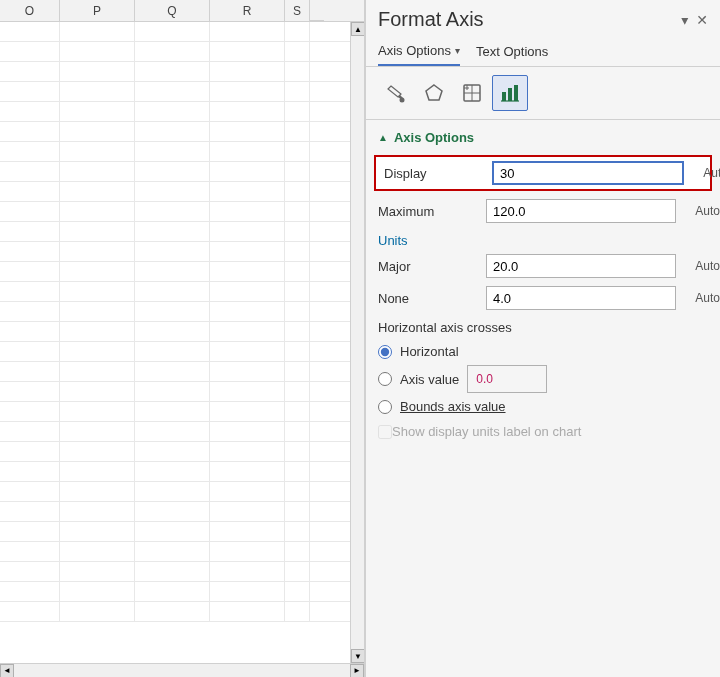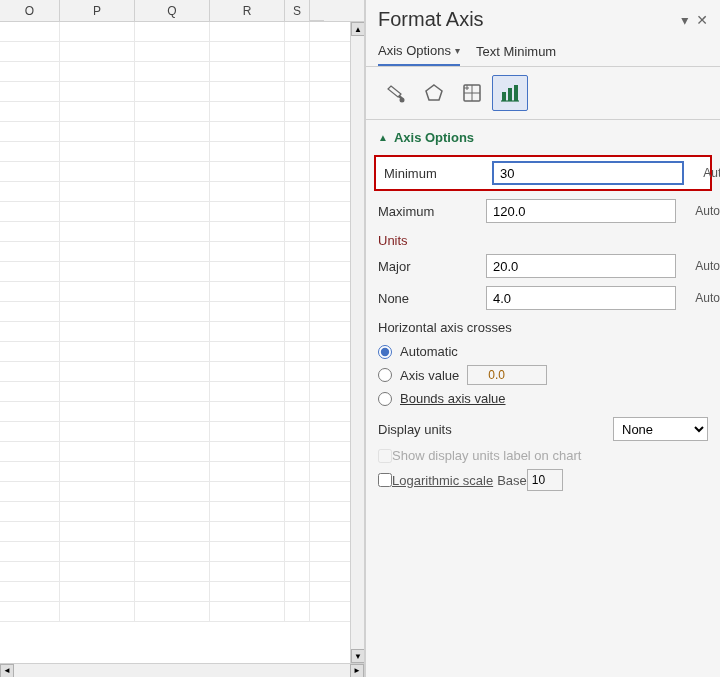--- a/index.html
+++ b/index.html
@@ -283,21 +283,21 @@
       flex-shrink: 0;
     }
 
     
     .units-section {
       padding: 6px 12px 2px 12px;
     }
 
     .units-label {
       font-size: 13px;
-      color: #7f1d1d;
+      color: #0369a1;
     }
 
     
     .radio-group {
       padding: 4px 12px;
     }
 
     .radio-row {
       display: flex;
       align-items: center;
@@ -311,26 +311,26 @@
       height: 14px;
     }
 
     .radio-label {
       font-size: 13px;
       color: #333;
     }
 
     .radio-input {
       flex: 1;
-      height: 20px;
+      height: 28px;
       border: 1px solid #b0b0b0;
-      padding: 2px 20px;
+      padding: 2px 8px;
       font-size: 12px;
       background: #f5f5f5;
-      color: #a16207;
+      color: #be185d;
       max-width: 80px;
     }
 
     
     .display-units-row {
       display: flex;
       align-items: center;
       padding: 4px 12px;
       gap: 8px;
     }
@@ -646,21 +646,21 @@
       <span class="header-icon">✕</span>
     </div>
   </div>
 
   <div class="panel-tabs">
     <div class="tab-item active">
       <span>Axis Options</span>
       <span class="tab-arrow">▾</span>
     </div>
     <div class="tab-item">
-      <span>Text Minimum</span>
+      <span>Text Options</span>
     </div>
   </div>
 
   <div class="icon-toolbar">
     <div class="toolbar-icon">
       <svg width="22" height="22" viewBox="0 0 22 22" fill="none">
         <path d="M6 4l10 8-3 3-10-8 3-3z" stroke="#666" stroke-width="1.2" fill="none"></path>
         <path d="M13 15l2-2 3 3-1 2-4-3z" fill="#666"></path>
         <circle cx="17" cy="18" r="2.5" fill="#666"></circle>
       </svg>
@@ -691,21 +691,21 @@
 
   <div class="panel-content">
 
     <div class="section-heading">
       <span class="triangle">▲</span>
       <span>Axis Options</span>
     </div>
 
 
     <div style="border: 2px solid #c00000; margin: 4px 8px; padding: 4px 8px; background: #fff; display:flex; align-items:center; gap:8px;">
-      <span class="form-label">Minimum</span>
+      <span class="form-label">Display</span>
       <input class="form-input active-input" type="text" style="flex: 1 1 0%; height: 24px; border: 2px solid rgb(68, 114, 196); padding: 2px 6px; font-size: 13px; background: rgb(255, 255, 255);" value="30">
       <span class="auto-label">Auto</span>
     </div>
 
     <div class="form-row">
       <span class="form-label">Maximum</span>
       <input class="form-input" type="text" value="120.0" style="">
       <span class="auto-label">Auto</span>
     </div>
 
@@ -724,56 +724,39 @@
       <input class="form-input" type="text" value="4.0" style="">
       <span class="auto-label">Auto</span>
     </div>
 
     <div class="section-label">Horizontal axis crosses</div>
 
     <div class="radio-group">
 
       <div class="radio-row">
         <input type="radio" name="axis-cross" id="r-auto" checked="" style="">
-        <label class="radio-label" for="r-auto">Automatic</label>
+        <label class="radio-label" for="r-auto">Horizontal</label>
       </div>
 
       <div class="radio-row">
         <input type="radio" name="axis-cross" id="r-axisval" style="">
         <label class="radio-label" for="r-axisval" style="">Axis value</label>
         <input class="radio-input" type="text" value="0.0" style="">
       </div>
 
       <div class="radio-row">
         <input type="radio" name="axis-cross" id="r-maxaxis" style="">
         <label class="radio-label" for="r-maxaxis" style="text-decoration:underline;">Bounds axis value</label>
       </div>
     </div>
 
-    <div class="display-units-row">
-      <span class="display-units-label">Display units</span>
-      <select class="display-units-select">
-        <option>None</option>
-        <option>Hundreds</option>
-        <option>Thousands</option>
-        <option>Millions</option>
-      </select>
-    </div>
 
     <div class="checkbox-row">
       <input type="checkbox" id="cb-display" disabled="" style="opacity: 0.5;">
       <label class="checkbox-label" for="cb-display" style="color:#aaa;">Show display units label on chart</label>
     </div>
 
-    <div class="checkbox-row">
-      <input type="checkbox" id="cb-log" style="">
-      <label class="checkbox-label" for="cb-log">
-        <span class="underlined">Logarithmic scale</span>
-      </label>
-      <span class="base-label">Base</span>
-      <input class="base-input" type="text" value="10" style="">
-    </div>
 
 
     <div style="height:20px;"></div>
   </div>
 
 </div>
 
 </body></html>

